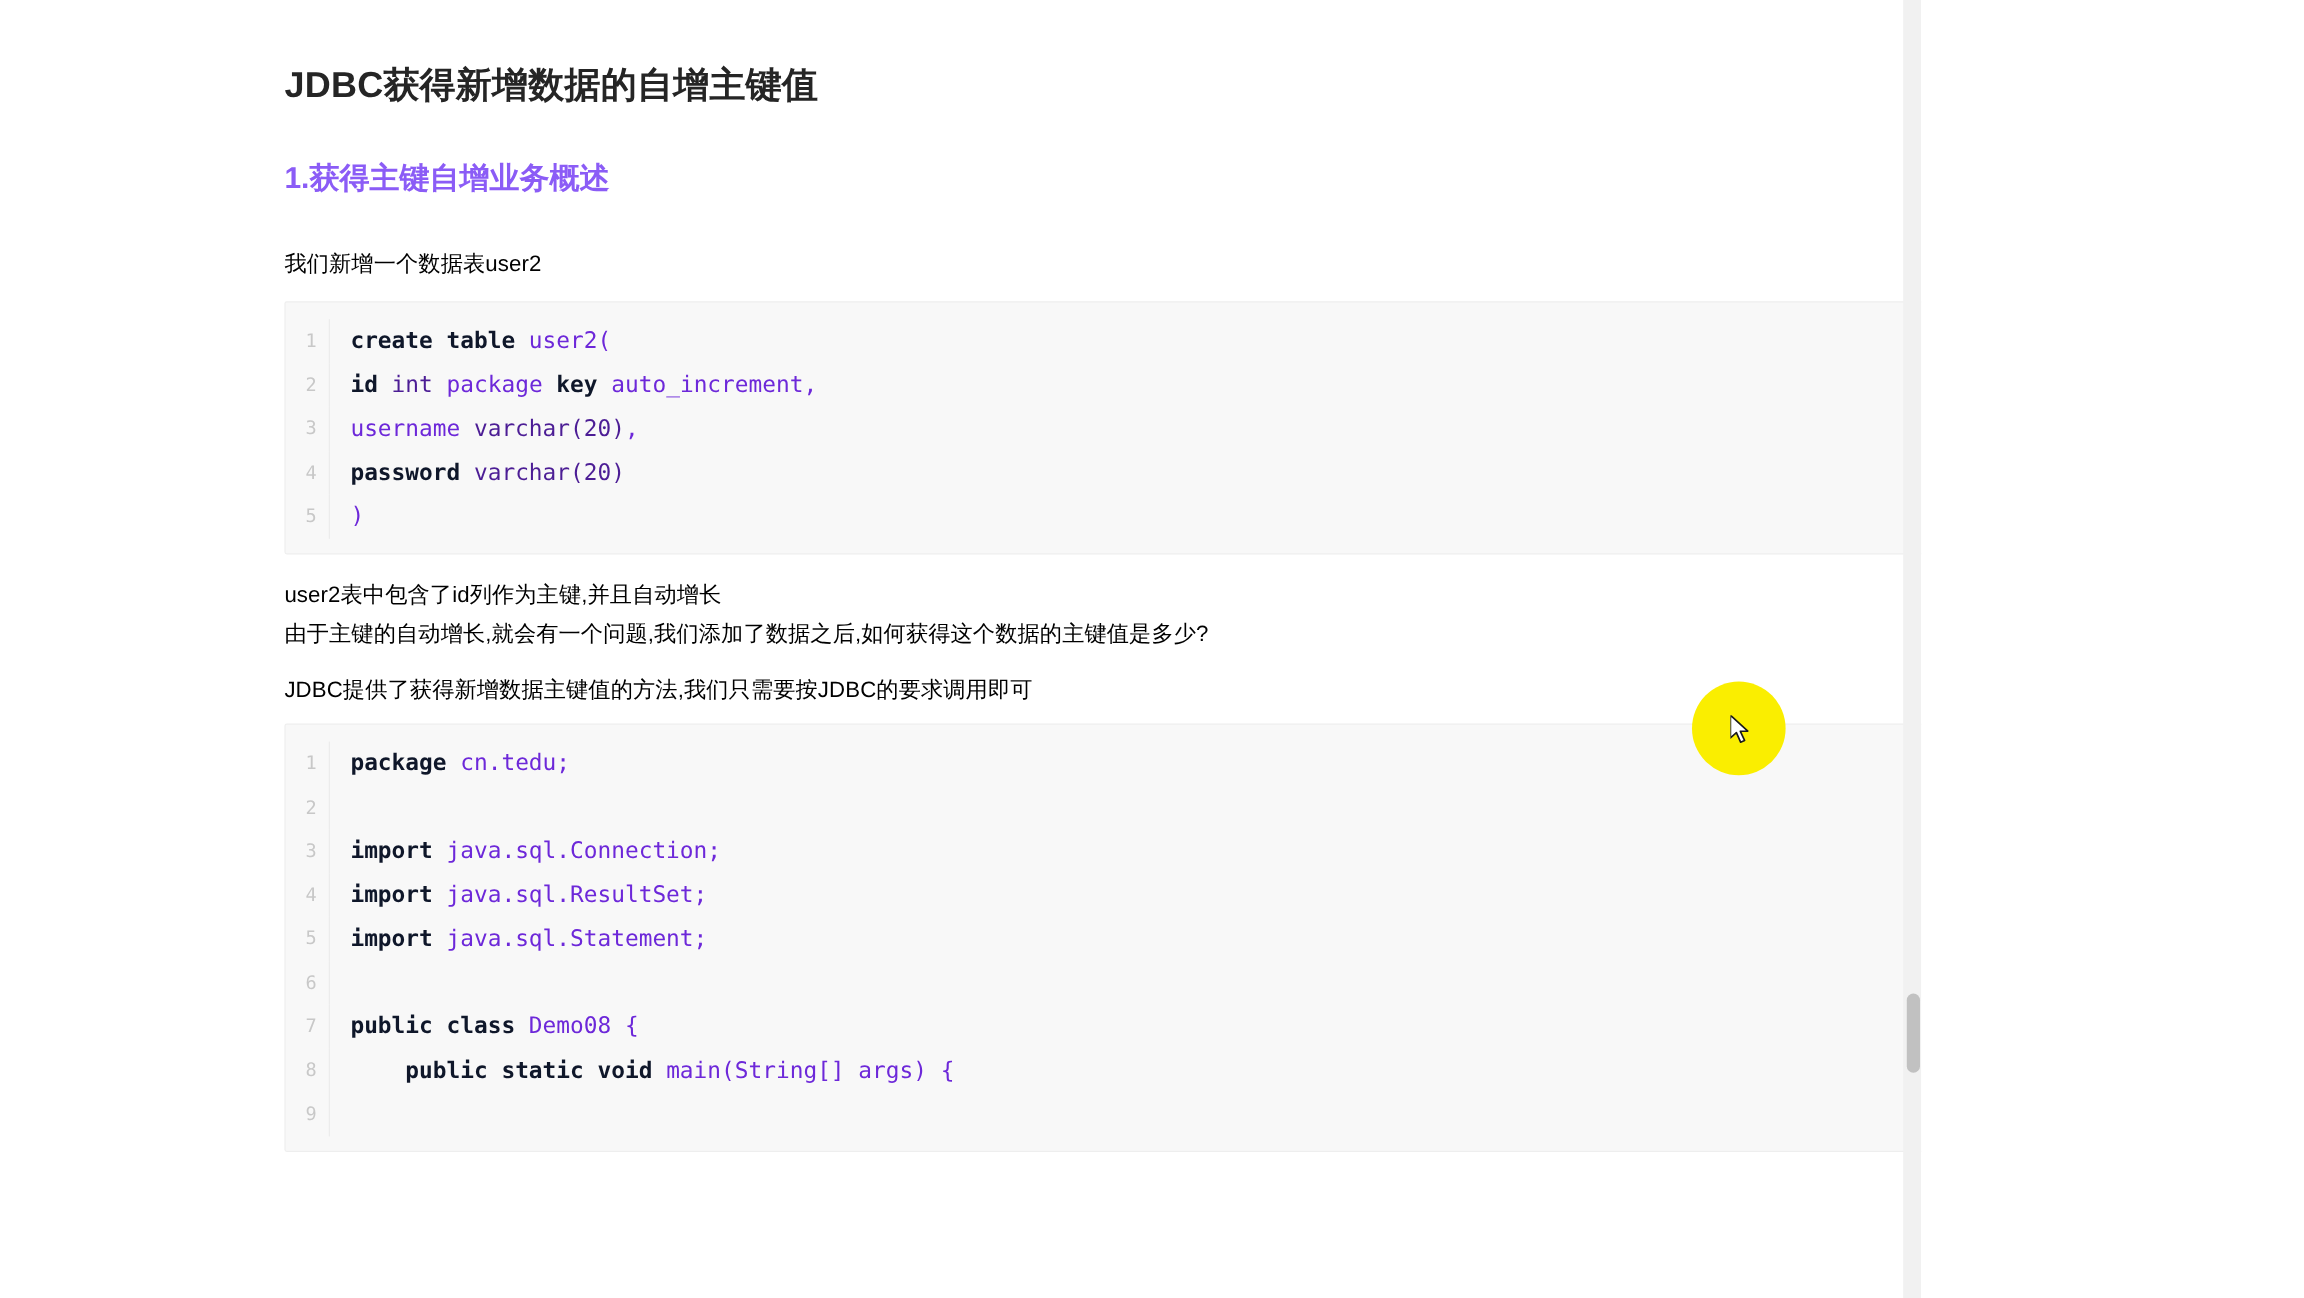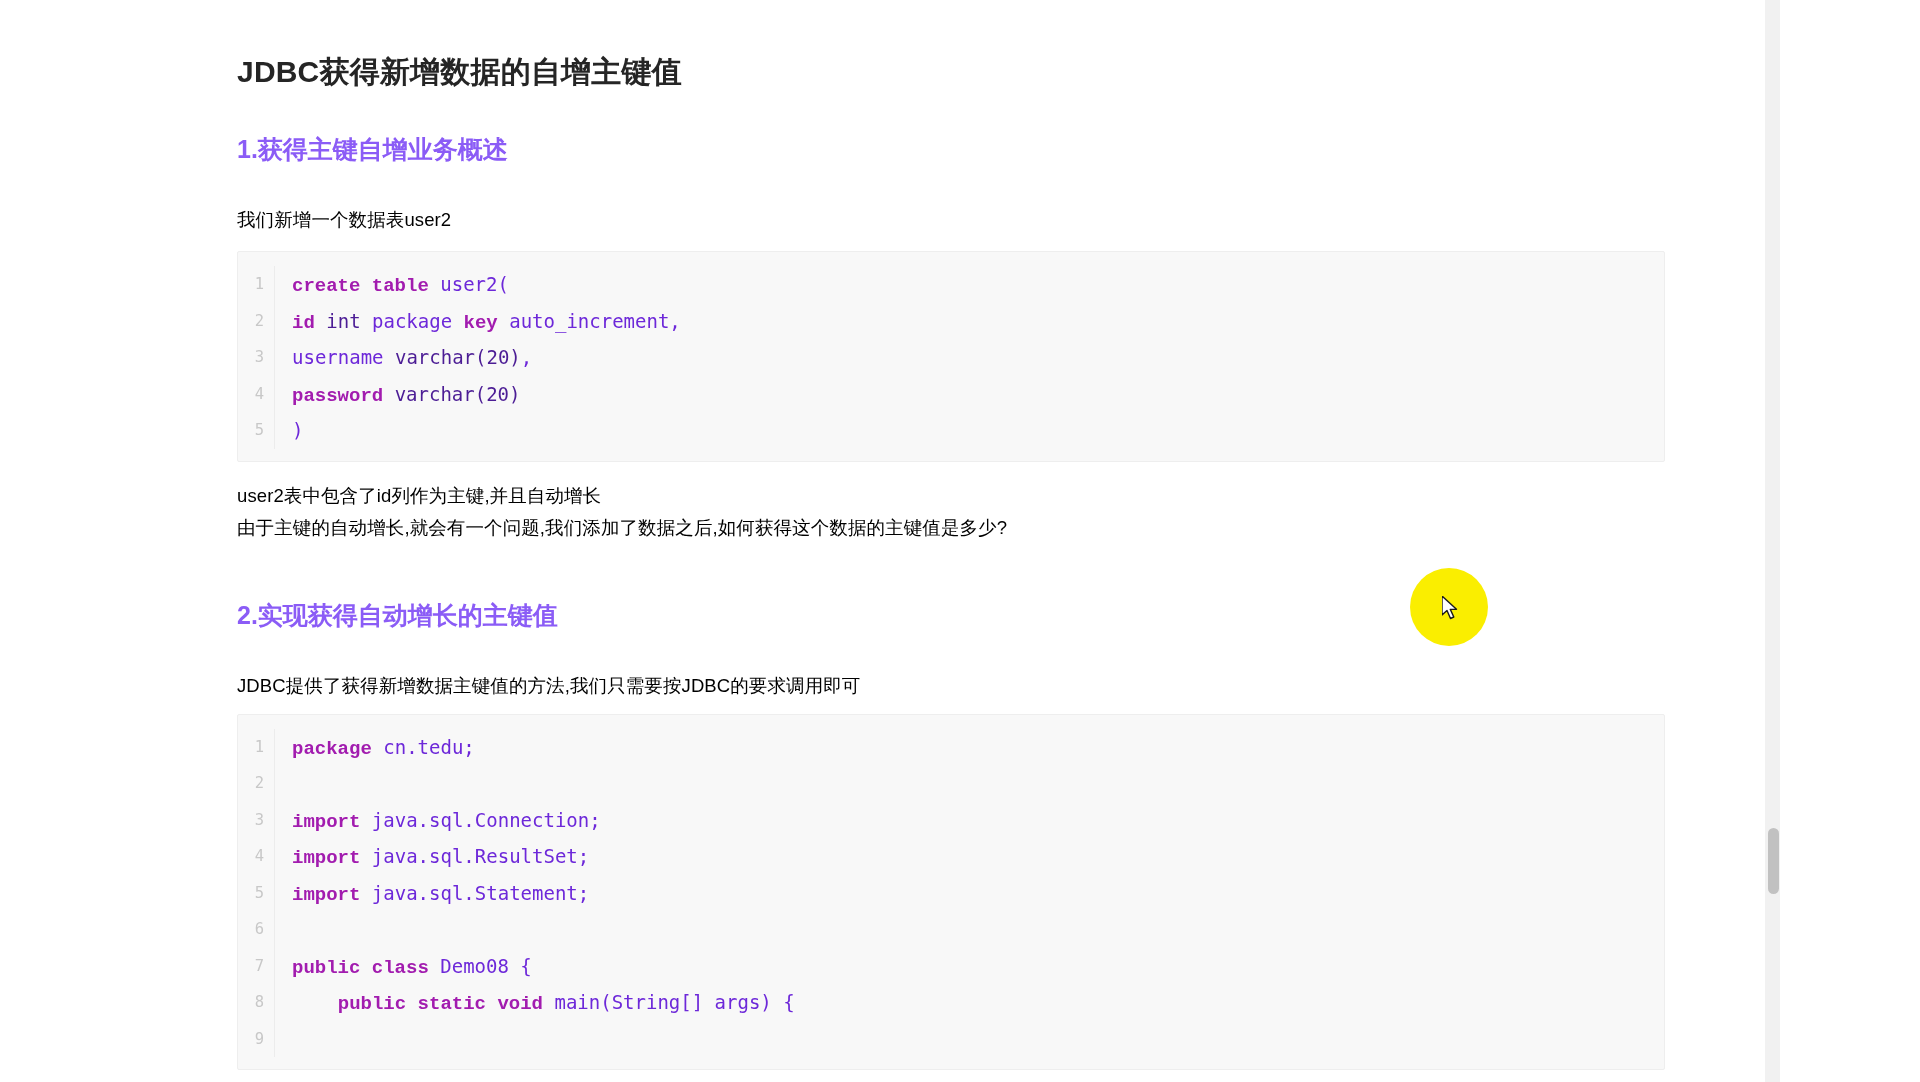--- a/index.html
+++ b/index.html
@@ -9,21 +9,21 @@
     padding: 0;
     width: 1920px;
     height: 1082px;
     overflow: hidden;
     background: #ffffff;
     font-family: "Liberation Sans", "DejaVu Sans", sans-serif;
   }
 
   #viewport {
     position: relative;
-    width: 1780px;
+    width: 1601px;
     height: 1082px;
     background: #ffffff;
     overflow: hidden;
   }
 
   
   .article {
     position: absolute;
     left: 237px;
     top: 0;
@@ -85,21 +85,21 @@
     font-size: 15.5px;
     font-family: "DejaVu Sans Mono", "Liberation Mono", monospace;
     user-select: none;
   }
   .code-body {
     flex: 1 1 auto;
     padding-left: 17px;
     border-left: 1px solid #ececec;
     color: #5a5a5a;
   }
-  .kw   { color: #a21caf; font-weight: bold; font-family: Liberation Mono, monospace; }
+  .kw   { color: #0f172a; font-weight: bold; }
   .typ  { color: #4c1d95; }
   .pln  { color: #6d28d9; }
 
   
   #cursor {
     position: absolute;
     left: 1410px;
     top: 568px;
     width: 78px;
     height: 78px;
@@ -170,21 +170,20 @@
         <div class="code-line"><span class="ln">1</span><span class="code-body"><span class="kw">create table</span><span class="pln"> user2(</span></span></div>
         <div class="code-line"><span class="ln">2</span><span class="code-body"><span class="kw">id</span><span class="pln"> </span><span class="typ">int</span><span class="pln"> package </span><span class="kw">key</span><span class="pln"> auto_increment,</span></span></div>
         <div class="code-line"><span class="ln">3</span><span class="code-body"><span class="pln">username </span><span class="typ">varchar(20)</span><span class="pln">,</span></span></div>
         <div class="code-line"><span class="ln">4</span><span class="code-body"><span class="kw">password</span><span class="pln"> </span><span class="typ">varchar(20)</span></span></div>
         <div class="code-line"><span class="ln">5</span><span class="code-body"><span class="pln">)</span></span></div>
       </div>
 
     <p class="para tight">user2表中包含了id列作为主键,并且自动增长</p>
     <p class="para">由于主键的自动增长,就会有一个问题,我们添加了数据之后,如何获得这个数据的主键值是多少?</p>
 
-    <h2 class="sec-heading" style="margin-top:56px;">2.实现获得自动增长的主键值</h2>
 
     <p class="para tight">JDBC提供了获得新增数据主键值的方法,我们只需要按JDBC的要求调用即可</p>
 
     <div class="codeblock" id="code-java">
         <div class="code-line"><span class="ln">1</span><span class="code-body"><span class="kw">package</span><span class="pln"> cn.tedu;</span></span></div>
         <div class="code-line"><span class="ln">2</span><span class="code-body">&nbsp;</span></div>
         <div class="code-line"><span class="ln">3</span><span class="code-body"><span class="kw">import</span><span class="pln"> java.sql.Connection;</span></span></div>
         <div class="code-line"><span class="ln">4</span><span class="code-body"><span class="kw">import</span><span class="pln"> java.sql.ResultSet;</span></span></div>
         <div class="code-line"><span class="ln">5</span><span class="code-body"><span class="kw">import</span><span class="pln"> java.sql.Statement;</span></span></div>
         <div class="code-line"><span class="ln">6</span><span class="code-body">&nbsp;</span></div>

